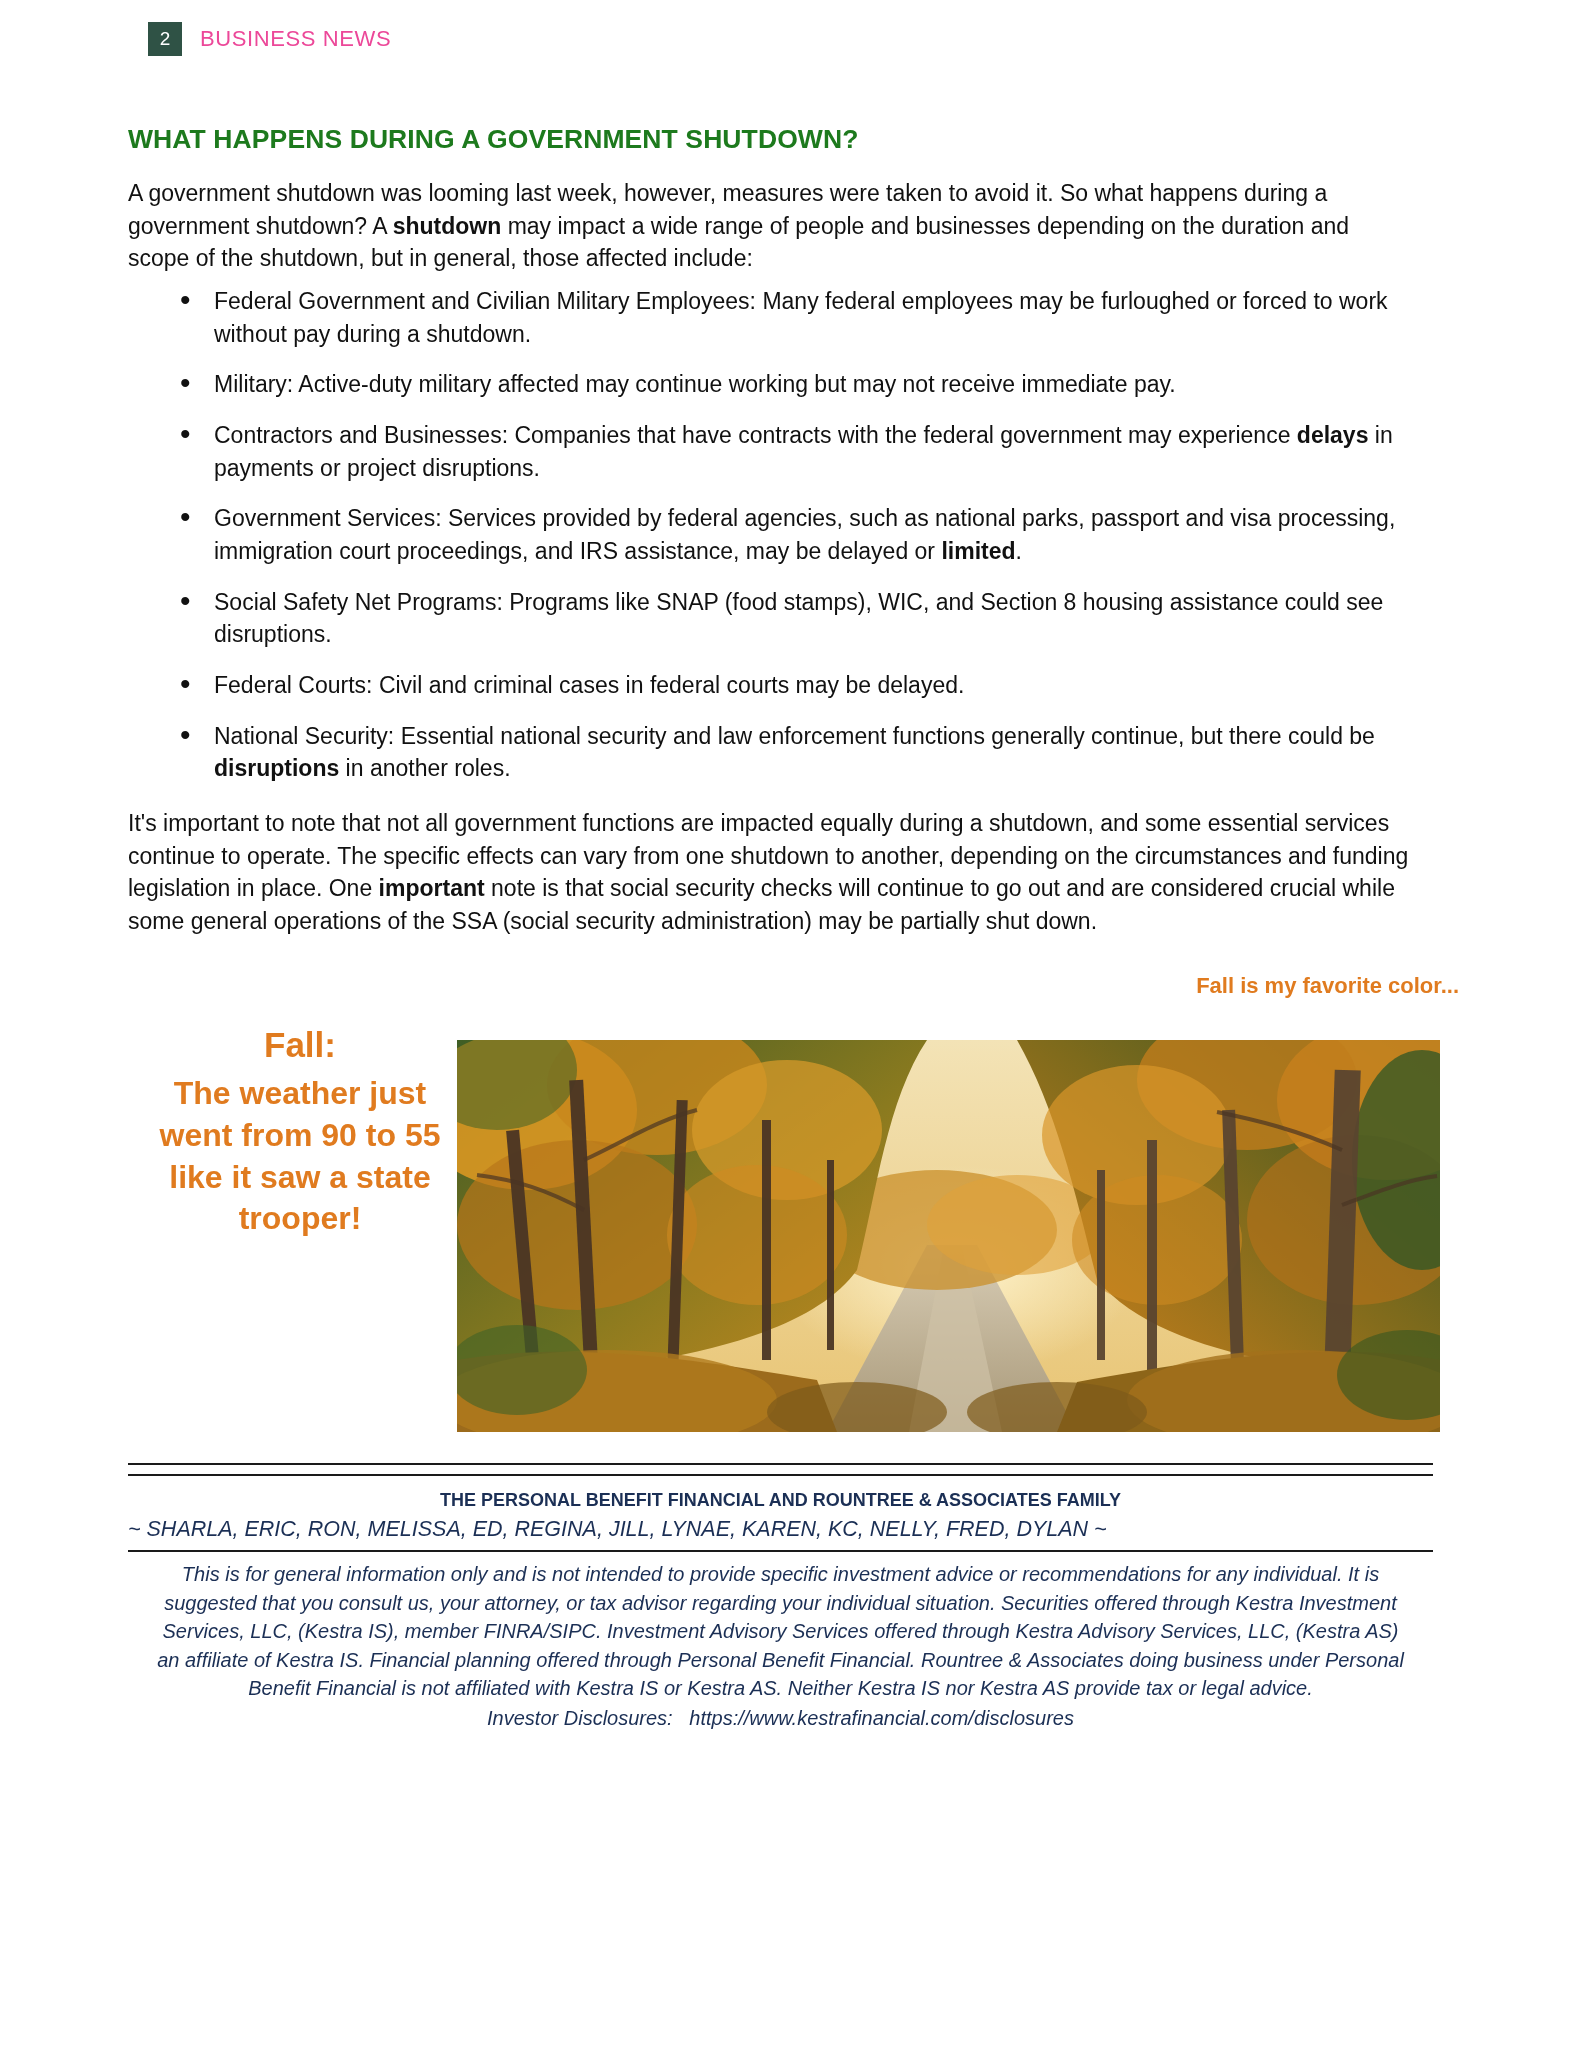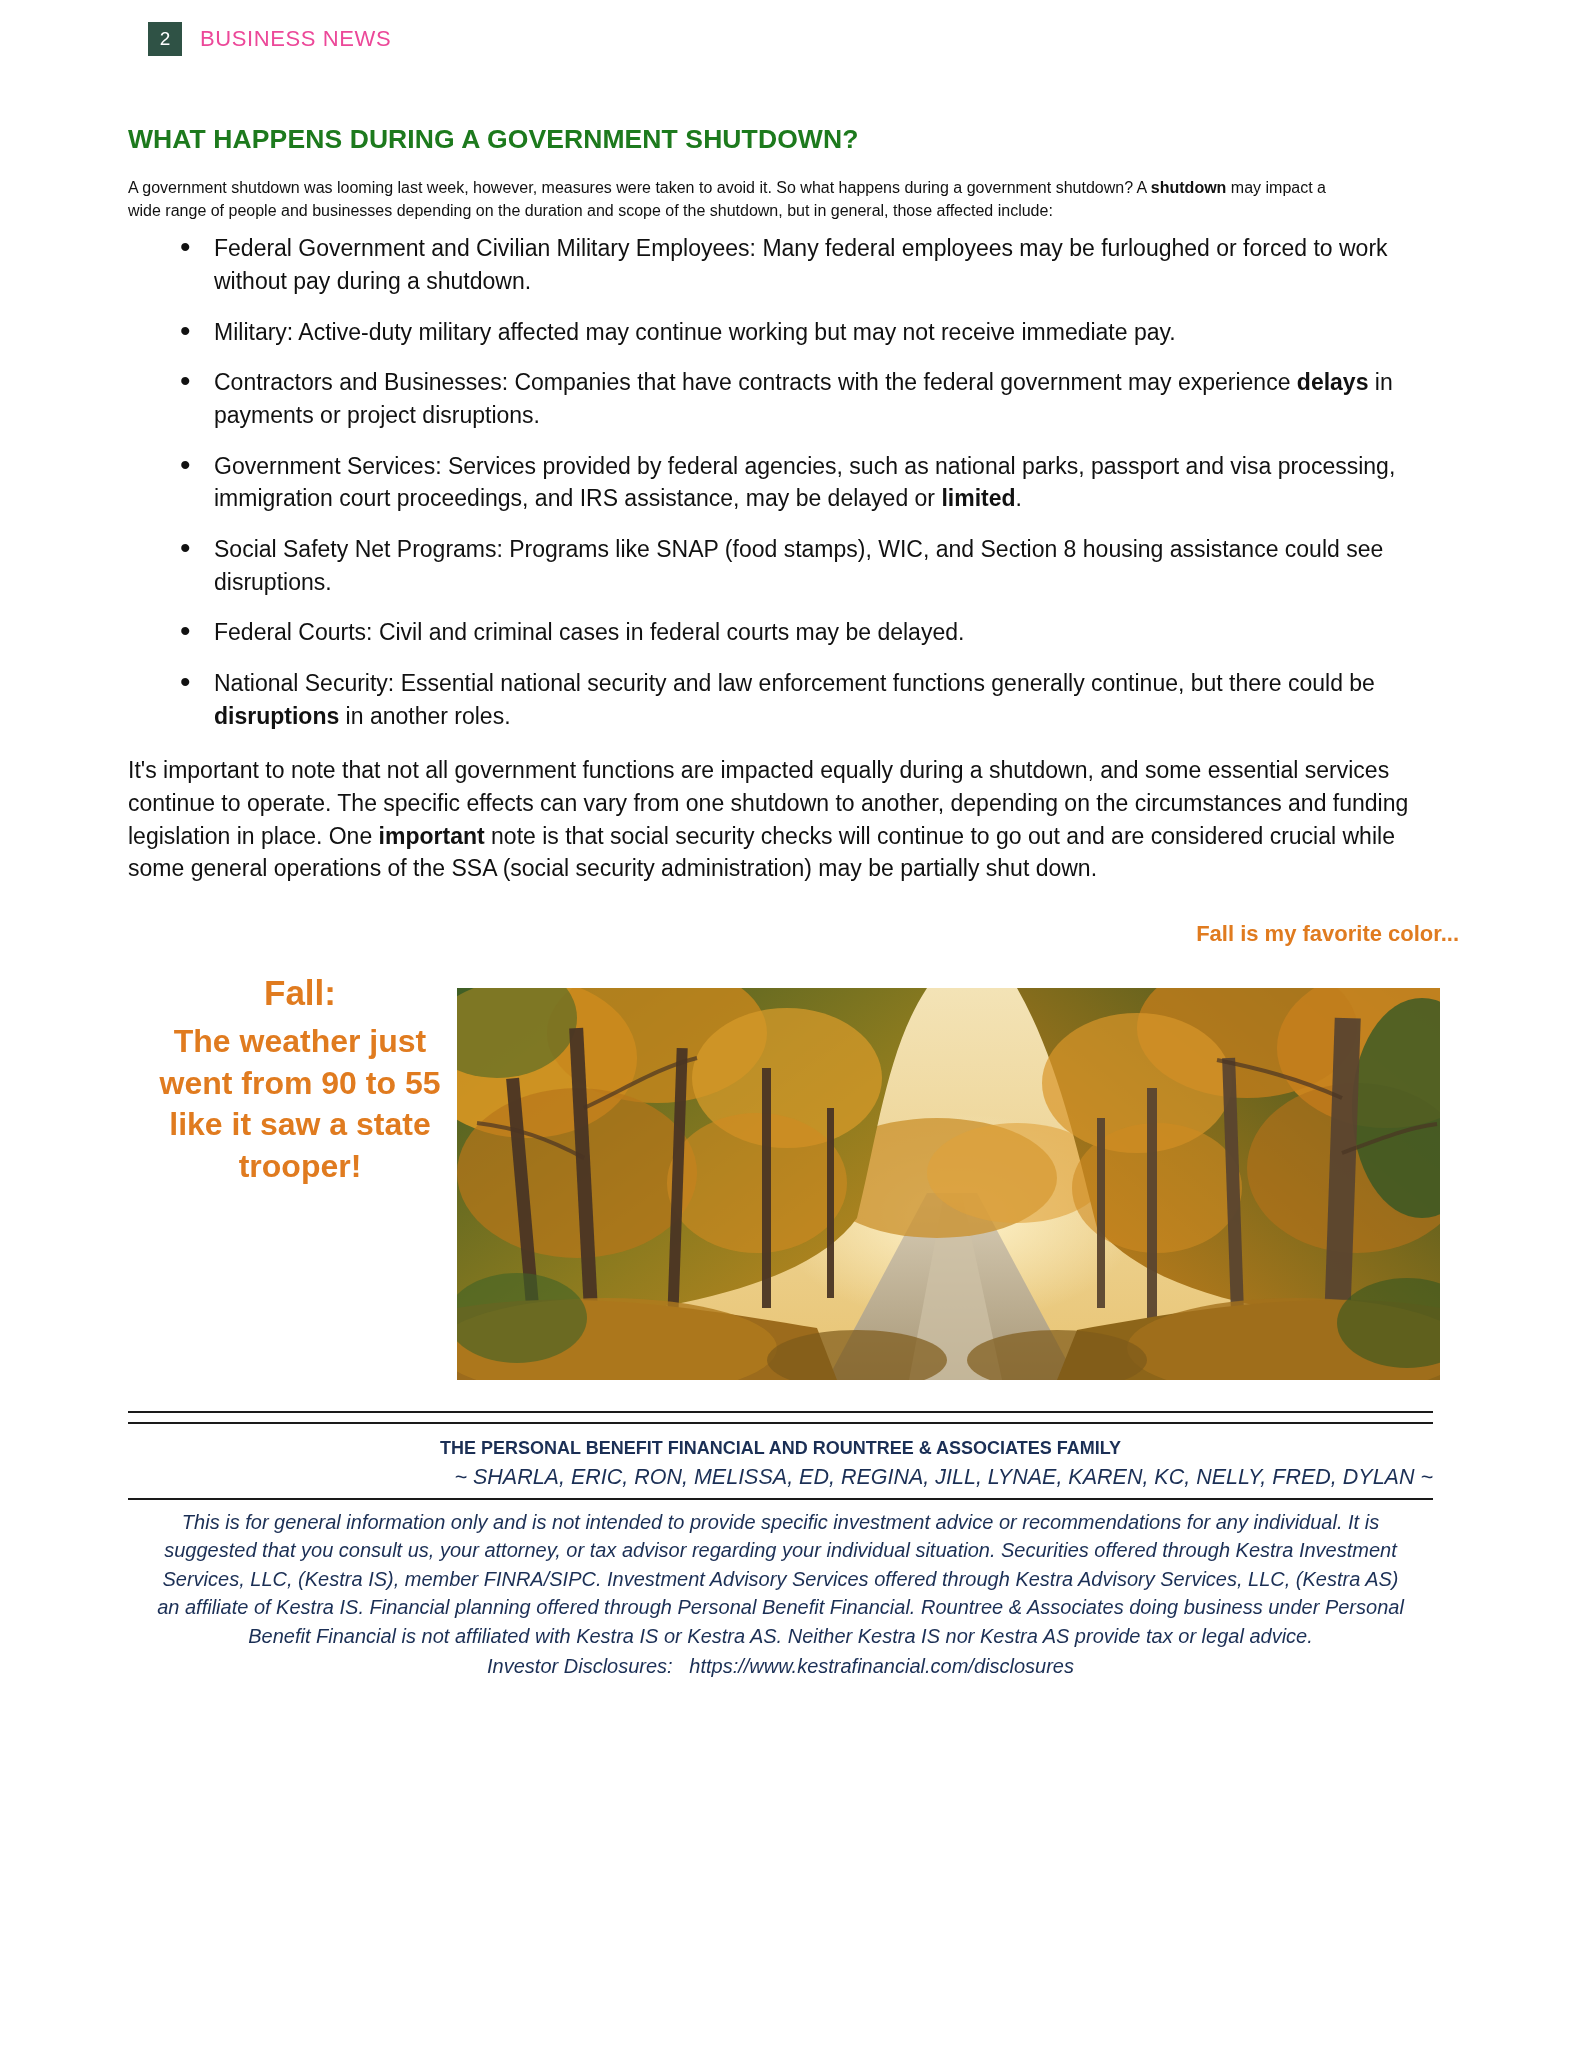--- a/index.html
+++ b/index.html
@@ -49,21 +49,21 @@
   }
   h1.article-title {
     font-size: 26.5px;
     font-weight: bold;
     color: #1d7a1d;
     margin: 0 0 22px 0;
     letter-spacing: 0.1px;
     font-family: "Liberation Sans", sans-serif;
   }
   p.intro {
-    font-size: 16px;
+    font-size: 23px;
     line-height: 1.42;
     margin: 0 0 10px 0;
     max-width: 1230px;
     color: #111;
   }
   ul.bullets {
     margin: 6px 0 22px 0;
     padding-left: 52px;
     list-style: none;
   }
@@ -150,21 +150,21 @@
   .rule.second { margin-top: 9px; }
   .footer-family {
     text-align: center;
     font-size: 18px;
     font-weight: bold;
     color: #1b2f55;
     margin: 14px 0 0 0;
     font-family: "Liberation Sans", sans-serif;
   }
   .footer-names {
-    text-align: right;
+    text-align: left;
     font-size: 21.5px;
     font-style: italic;
     color: #1b2f55;
     margin: 6px 0 0 0;
   }
   .rule.third { margin-top: 8px; }
   .disclaimer {
     text-align: center;
     font-size: 20px;
     font-style: italic;

